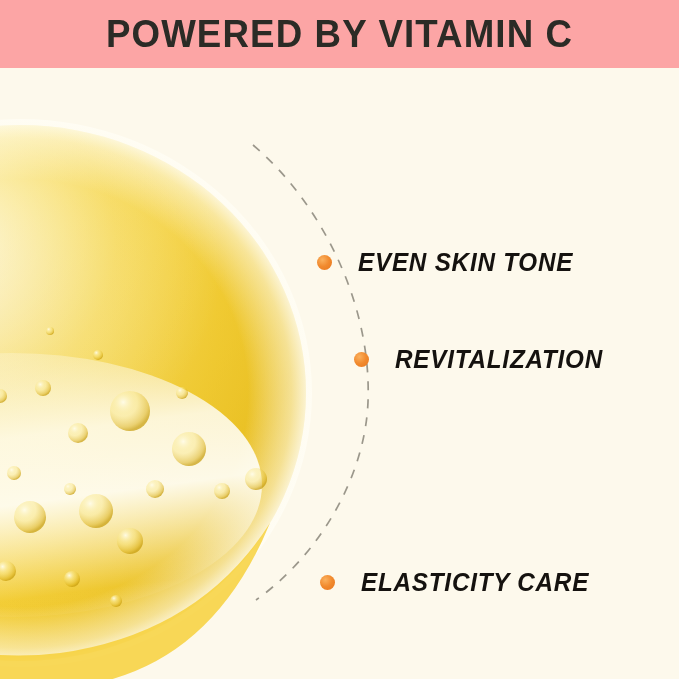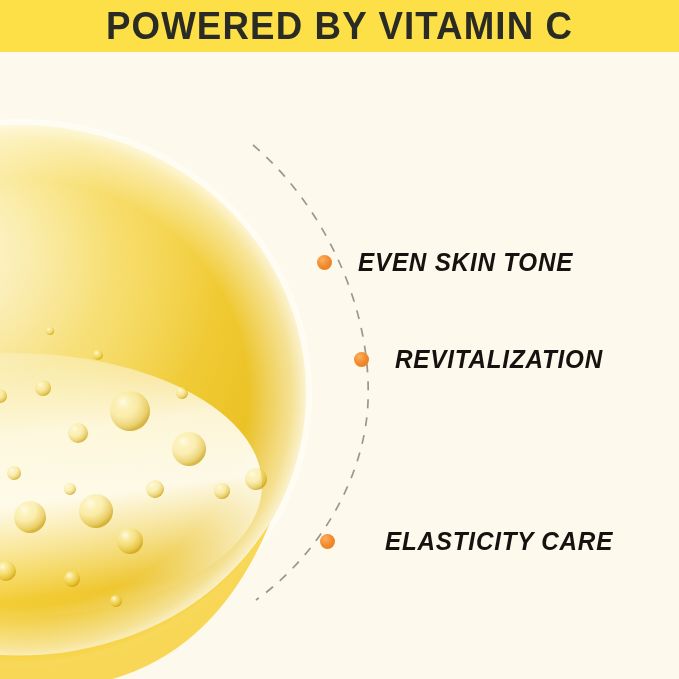--- a/index.html
+++ b/index.html
@@ -20,22 +20,22 @@
     background: #fdf9ec;
     overflow: hidden;
   }
 
   
   #banner {
     position: absolute;
     left: 0;
     top: 0;
     width: 679px;
-    height: 52px;
-    background: #fde047;
+    height: 68px;
+    background: #fca5a5;
     display: flex;
     align-items: center;
     justify-content: center;
   }
   #banner-title {
     font-family: "Liberation Sans", sans-serif;
     font-weight: bold;
     font-size: 39px;
     line-height: 1;
     letter-spacing: 1.2px;
@@ -95,21 +95,21 @@
     letter-spacing: 0.8px;
     color: #15120f;
     margin-left: 26px;
     transform: scaleX(0.97);
     transform-origin: left center;
   }
 
   #b0 { left: 317px; top: 213px; }
   #b1 { left: 354px; top: 310px; }
   #b2 { left: 349px; top: 409px; }
-  #b3 { left: 320px; top: 492px; gap: 24px; }
+  #b3 { left: 320px; top: 533px; }
 </style>
 </head>
 <body>
 
 <div id="stage">
 
   <div id="banner">
     <div id="banner-title">POWERED BY VITAMIN C</div>
   </div>
 

